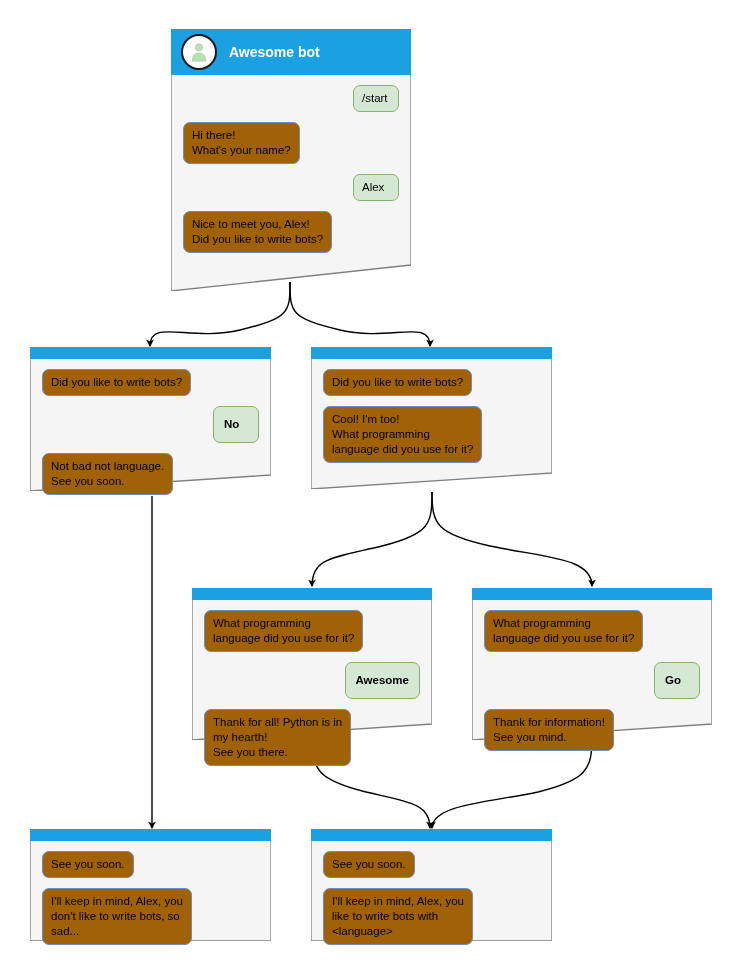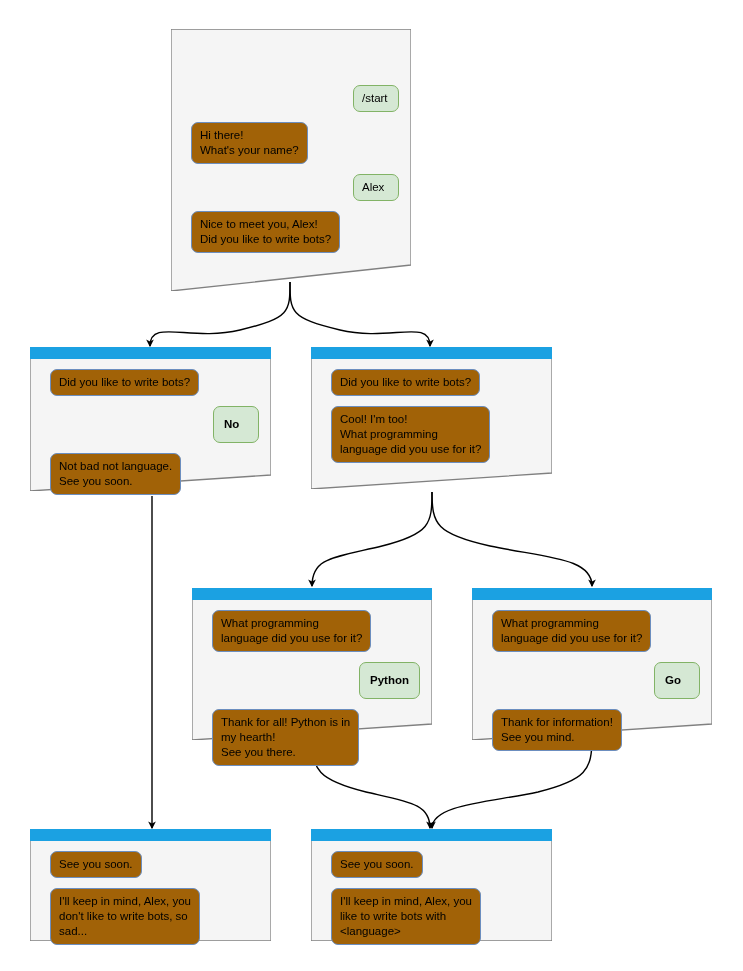--- a/index.html
+++ b/index.html
@@ -91,21 +91,21 @@
     margin-left: 12px;
     white-space: nowrap;
   }
 
   
   .card-body {
     position: absolute;
     left: 0;
     right: 0;
     bottom: 0;
-    padding: 10px 12px 0 20px;
+    padding: 10px 12px 0 12px;
     box-sizing: border-box;
   }
   .card.titled .card-body { top: 46px; }
   .card.plain  .card-body { top: 12px; }
 
   .msg-row {
     display: flex;
     margin-bottom: 10px;
   }
   .msg-row.left  { justify-content: flex-start; }
@@ -158,20 +158,29 @@
     <path d="M 312,738 C 312,770 318,780 366,792 C 410,802 430,804 430,828" fill="none" stroke="#000000" stroke-width="1.4" marker-end="url(#arrow)"></path>
 
     <path d="M 592,738 C 592,770 586,780 538,792 C 492,802 432,804 432,828" fill="none" stroke="#000000" stroke-width="1.4" marker-end="url(#arrow)"></path>
   </svg>
 
   <div class="card titled" style="left:171px; top:29px; width:240px; height:262px;">
     <svg class="card-shape" viewBox="0 0 240 262" preserveAspectRatio="none">
       <polygon points="0,0 240,0 240,236 0,262" fill="#f5f5f5" stroke="#808080" stroke-width="1.3"></polygon>
     </svg>
     <div class="card-inner">
+      <div class="card-header">
+        <div class="avatar">
+          <svg width="22" height="22" viewBox="0 0 24 24" aria-hidden="true">
+            <circle cx="12" cy="7" r="4" fill="#b9dfb4" stroke="#9ccc97" stroke-width="0.6"></circle>
+            <path d="M4.5 22 C4.5 15.5 8 13 12 13 C16 13 19.5 15.5 19.5 22 Z" fill="#b9dfb4" stroke="#9ccc97" stroke-width="0.6"></path>
+          </svg>
+        </div>
+        <div class="card-title">Awesome bot</div>
+      </div>
       <div class="card-body">
         <div class="msg-row right">
           <div class="bubble user">/start</div>
         </div>
         <div class="msg-row left">
           <div class="bubble bot">Hi there!
 What's your name?</div>
         </div>
         <div class="msg-row right">
           <div class="bubble user">Alex</div>
@@ -229,21 +238,21 @@
       <polygon points="0,0 240,0 240,136 0,152" fill="#f5f5f5" stroke="#808080" stroke-width="1.3"></polygon>
     </svg>
     <div class="card-inner">
       <div class="card-header"></div>
       <div class="card-body">
         <div class="msg-row left">
           <div class="bubble bot">What programming
 language did you use for it?</div>
         </div>
         <div class="msg-row right">
-          <div class="bubble user pad">Python</div>
+          <div class="bubble user pad">Awesome</div>
         </div>
         <div class="msg-row left">
           <div class="bubble bot">Thank for all! Python is in
 my hearth!
 See you there.</div>
         </div>
       </div>
     </div>
   </div>
 

